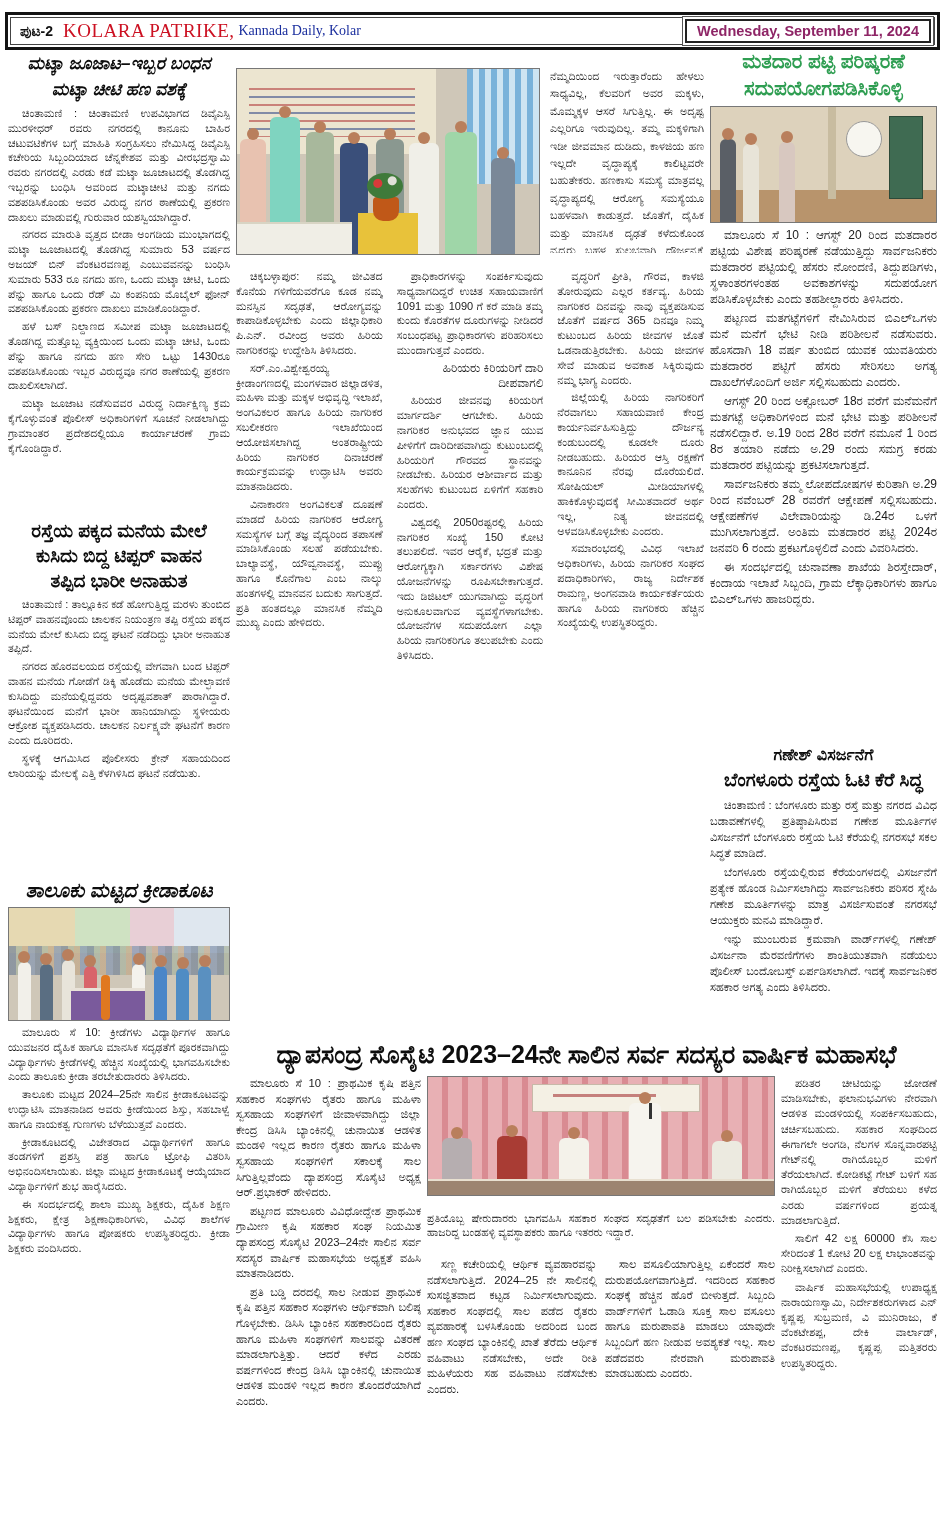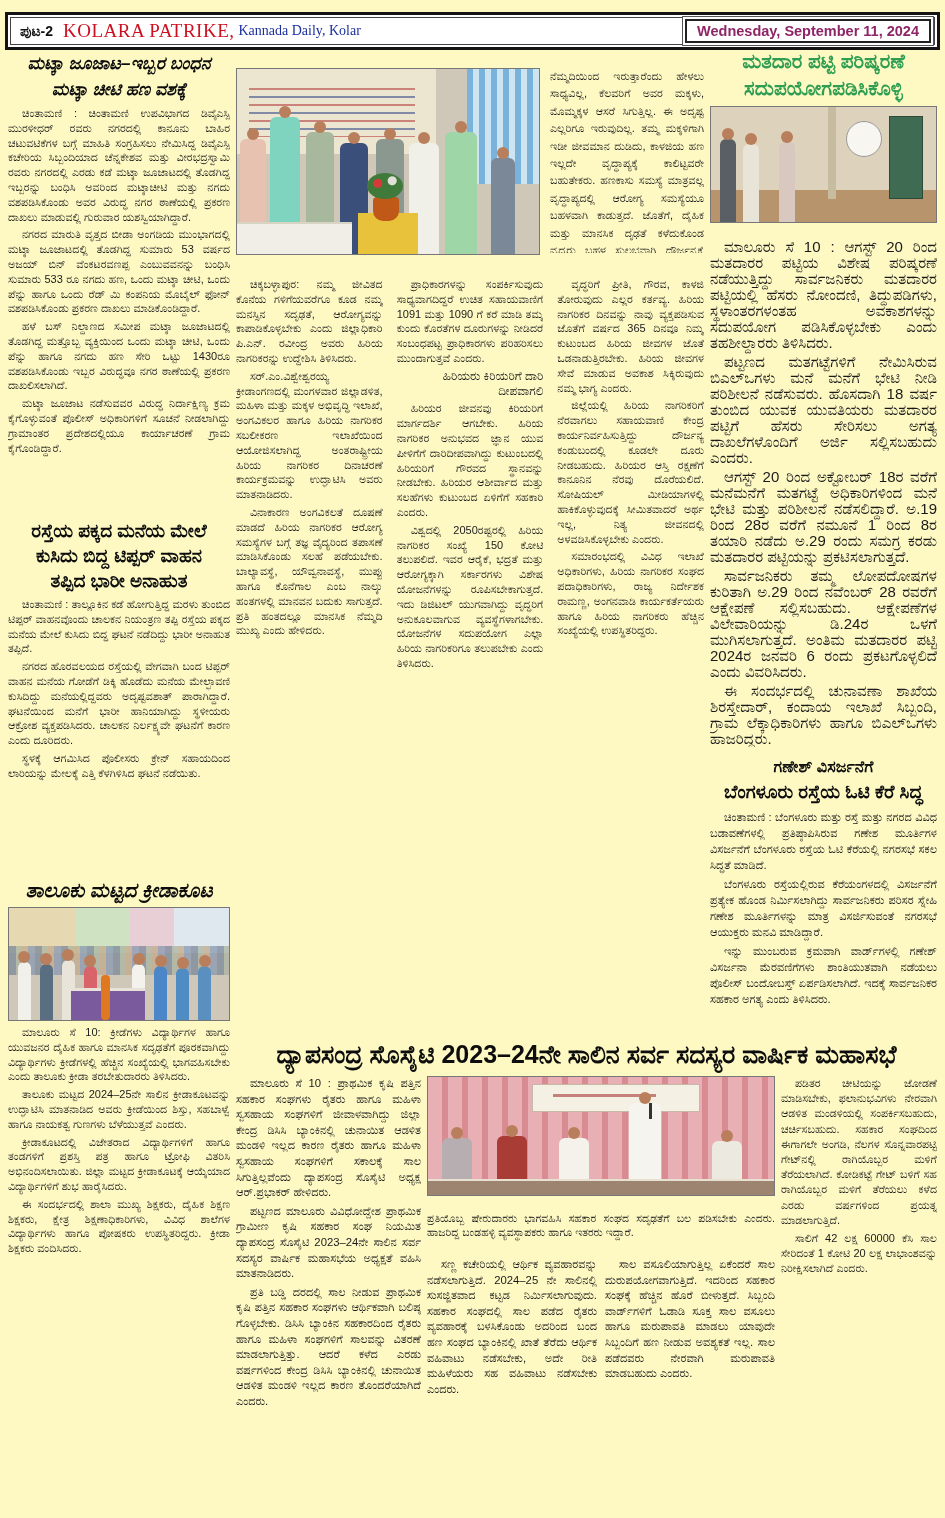--- a/index.html
+++ b/index.html
@@ -1,16 +1,16 @@
 <!DOCTYPE html>
 <html lang="kn"><head>
 <meta charset="utf-8">
 <style>
   html,body{margin:0;padding:0;background:#e8e8e4;}
-  .page{position:relative;width:945px;height:1518px;margin:0 auto;background:#fef9c3;
+  .page{position:relative;width:945px;height:1518px;margin:0 auto;background:#ffffff;
         font-family:"Liberation Sans","DejaVu Sans",sans-serif;color:#1c1c1c;overflow:hidden;}
   
   .masthead{position:absolute;top:12px;left:5px;right:5px;height:32px;
             border:3px solid #141414;box-shadow:inset 0 0 0 2px #fff,inset 0 0 0 3px #444;
             background:#fff;display:flex;align-items:center;}
   .page-label{font-weight:700;font-size:14px;padding:0 10px 0 12px;color:#111;}
   .mast-title{font-family:"Liberation Serif","DejaVu Serif",serif;font-weight:400;
               font-size:19px;color:#cc1122;letter-spacing:.5px;text-align:center;}
   .mast-sub{font-family:"Liberation Serif","DejaVu Serif",serif;font-size:14px;color:#1b2f9e;margin-left:4px;}
   .mast-spacer{flex:1;}
@@ -39,21 +39,21 @@
   
   .ph{position:relative;overflow:hidden;border:1px solid #777;background:#cfc7b8;}
   .abs{position:absolute;}
   .person{position:absolute;bottom:0;border-radius:6px 6px 0 0;}
   .person::before{content:"";position:absolute;top:-11px;left:50%;margin-left:-6px;
                   width:12px;height:12px;border-radius:50%;background:#b97f5c;}
   
   .photo-row{display:flex;gap:10px;margin-top:20px;height:185px;}
   .main-photo{width:302px;height:185px;flex:none;}
   .side-col{flex:1;font-size:11px;line-height:17.4px;text-align:justify;overflow:hidden;}
-  .three-cols{display:flex;gap:14px;margin-top:24px;height:688px;}
+  .three-cols{display:flex;gap:14px;margin-top:16px;height:688px;}
   .three-cols > div{flex:1;overflow:hidden;}
   
   .bot-row{display:flex;gap:6px;margin-top:5px;height:428px;}
   .bot-c1{width:185px;flex:none;font-size:11.3px;line-height:15.6px;}
   .bot-mid{width:348px;flex:none;}
   .bot-c4{width:156px;flex:none;font-size:11px;line-height:15.2px;}
   .bot-photo{width:346px;height:118px;}
   .bot-caption{font-size:10.8px;line-height:14px;text-align:justify;margin-top:15px;height:42px;overflow:hidden;}
   .bot-mid-cols{display:flex;gap:8px;margin-top:4px;height:258px;}
   .bot-mid-cols > div{flex:1;overflow:hidden;}
@@ -173,21 +173,21 @@
       <div class="abs" style="top:0;left:0;right:0;height:72%;background:#ddd2bc;"></div>
       <div class="abs" style="bottom:0;left:0;right:0;height:28%;background:#b8946c;"></div>
       <div class="abs" style="top:8%;right:6%;width:14%;height:70%;background:#3f6b52;border:1px solid #2c4a39;"></div>
       <div class="abs" style="top:12%;right:24%;width:34px;height:34px;border-radius:50%;background:#f7f6f0;border:1px solid #999;"></div>
       <div class="person" style="left:4%;width:16px;height:72%;background:#5a5f66;"></div>
       <div class="person" style="left:14%;width:16px;height:68%;background:#e8e4d8;"></div>
       <div class="person" style="left:30%;width:16px;height:70%;background:#d8c8c0;"></div>
       <div class="abs" style="top:0;left:52%;width:8px;height:80%;background:#c8bca0;"></div>
     </div>
 
-    <div class="body-txt clip" style="height:508px;margin-top:16px;font-size:15px;line-height:16px;">
+    <div class="body-txt clip" style="height:508px;margin-top:4px;font-size:12px;line-height:16px;">
       <p>ಮಾಲೂರು ಸೆ 10 : ಆಗಸ್ಟ್ 20 ರಿಂದ ಮತದಾರರ ಪಟ್ಟಿಯ ವಿಶೇಷ ಪರಿಷ್ಕರಣೆ ನಡೆಯುತ್ತಿದ್ದು ಸಾರ್ವಜನಿಕರು ಮತದಾರರ ಪಟ್ಟಿಯಲ್ಲಿ ಹೆಸರು ನೋಂದಣಿ, ತಿದ್ದುಪಡಿಗಳು, ಸ್ಥಳಾಂತರಗಳಂತಹ ಅವಕಾಶಗಳನ್ನು ಸದುಪಯೋಗ ಪಡಿಸಿಕೊಳ್ಳಬೇಕು ಎಂದು ತಹಶೀಲ್ದಾರರು ತಿಳಿಸಿದರು.</p>
       <p>ಪಟ್ಟಣದ ಮತಗಟ್ಟೆಗಳಿಗೆ ನೇಮಿಸಿರುವ ಬಿಎಲ್ಒಗಳು ಮನೆ ಮನೆಗೆ ಭೇಟಿ ನೀಡಿ ಪರಿಶೀಲನೆ ನಡೆಸುವರು. ಹೊಸದಾಗಿ 18 ವರ್ಷ ತುಂಬಿದ ಯುವಕ ಯುವತಿಯರು ಮತದಾರರ ಪಟ್ಟಿಗೆ ಹೆಸರು ಸೇರಿಸಲು ಅಗತ್ಯ ದಾಖಲೆಗಳೊಂದಿಗೆ ಅರ್ಜಿ ಸಲ್ಲಿಸಬಹುದು ಎಂದರು.</p>
       <p>ಆಗಸ್ಟ್ 20 ರಿಂದ ಅಕ್ಟೋಬರ್ 18ರ ವರೆಗೆ ಮನೆಮನೆಗೆ ಮತಗಟ್ಟೆ ಅಧಿಕಾರಿಗಳಿಂದ ಮನೆ ಭೇಟಿ ಮತ್ತು ಪರಿಶೀಲನೆ ನಡೆಸಲಿದ್ದಾರೆ. ಅ.19 ರಿಂದ 28ರ ವರೆಗೆ ನಮೂನೆ 1 ರಿಂದ 8ರ ತಯಾರಿ ನಡೆದು ಅ.29 ರಂದು ಸಮಗ್ರ ಕರಡು ಮತದಾರರ ಪಟ್ಟಿಯನ್ನು ಪ್ರಕಟಿಸಲಾಗುತ್ತದೆ.</p>
       <p>ಸಾರ್ವಜನಿಕರು ತಮ್ಮ ಲೋಪದೋಷಗಳ ಕುರಿತಾಗಿ ಅ.29 ರಿಂದ ನವೆಂಬರ್ 28 ರವರೆಗೆ ಆಕ್ಷೇಪಣೆ ಸಲ್ಲಿಸಬಹುದು. ಆಕ್ಷೇಪಣೆಗಳ ವಿಲೇವಾರಿಯನ್ನು ಡಿ.24ರ ಒಳಗೆ ಮುಗಿಸಲಾಗುತ್ತದೆ. ಅಂತಿಮ ಮತದಾರರ ಪಟ್ಟಿ 2024ರ ಜನವರಿ 6 ರಂದು ಪ್ರಕಟಗೊಳ್ಳಲಿದೆ ಎಂದು ವಿವರಿಸಿದರು.</p>
       <p>ಈ ಸಂದರ್ಭದಲ್ಲಿ ಚುನಾವಣಾ ಶಾಖೆಯ ಶಿರಸ್ತೇದಾರ್, ಕಂದಾಯ ಇಲಾಖೆ ಸಿಬ್ಬಂದಿ, ಗ್ರಾಮ ಲೆಕ್ಕಾಧಿಕಾರಿಗಳು ಹಾಗೂ ಬಿಎಲ್ಒಗಳು ಹಾಜರಿದ್ದರು.</p>
     </div>
 
     <div class="hl h-ganesh1">ಗಣೇಶ್ ವಿಸರ್ಜನೆಗೆ</div>
     <div class="hl h-ganesh2">ಬೆಂಗಳೂರು ರಸ್ತೆಯ ಓಟಿ ಕೆರೆ ಸಿದ್ಧ</div>
     <div class="body-txt clip" style="height:222px;margin-top:4px;font-size:11.3px;line-height:16px;">
@@ -228,18 +228,19 @@
           </div>
           <div>
             <p>ಸಾಲ ವಸೂಲಿಯಾಗುತ್ತಿಲ್ಲ ಏಕೆಂದರೆ ಸಾಲ ದುರುಪಯೋಗವಾಗುತ್ತಿದೆ. ಇದರಿಂದ ಸಹಕಾರ ಸಂಘಕ್ಕೆ ಹೆಚ್ಚಿನ ಹೊರೆ ಬೀಳುತ್ತದೆ. ಸಿಬ್ಬಂದಿ ವಾರ್ಡ್‌ಗಳಿಗೆ ಓಡಾಡಿ ಸೂಕ್ತ ಸಾಲ ವಸೂಲು ಹಾಗೂ ಮರುಪಾವತಿ ಮಾಡಲು ಯಾವುದೇ ಸಿಬ್ಬಂದಿಗೆ ಹಣ ನೀಡುವ ಅವಶ್ಯಕತೆ ಇಲ್ಲ. ಸಾಲ ಪಡೆದವರು ನೇರವಾಗಿ ಮರುಪಾವತಿ ಮಾಡಬಹುದು ಎಂದರು.</p>
           </div>
         </div>
       </div>
 
       <div class="bot-c4 body-txt clip" style="height:428px;">
         <p>ಪಡಿತರ ಚೀಟಿಯನ್ನು ಜೋಡಣೆ ಮಾಡಿಸಬೇಕು, ಫಲಾನುಭವಿಗಳು ನೇರವಾಗಿ ಆಡಳಿತ ಮಂಡಳಿಯಲ್ಲಿ ಸಂಪರ್ಕಿಸಬಹುದು, ಚರ್ಚಿಸಬಹುದು. ಸಹಕಾರ ಸಂಘದಿಂದ ಈಗಾಗಲೇ ಅಂಗಡಿ, ನೆಲಗಳ ಸೊನ್ನವಾರಪಟ್ಟಿ ಗೇಟ್‌ನಲ್ಲಿ ರಾಗಿಯೊಬ್ಬರ ಮಳಿಗೆ ತೆರೆಯಲಾಗಿದೆ. ಕೋಡಿಕಟ್ಟೆ ಗೇಟ್ ಬಳಿಗೆ ಸಹ ರಾಗಿಯೊಬ್ಬರ ಮಳಿಗೆ ತೆರೆಯಲು ಕಳೆದ ಎರಡು ವರ್ಷಗಳಿಂದ ಪ್ರಯತ್ನ ಮಾಡಲಾಗುತ್ತಿದೆ.</p>
         <p>ಸಾಲಿಗೆ 42 ಲಕ್ಷ 60000 ಕೆಸಿ ಸಾಲ ಸೇರಿದಂತೆ 1 ಕೋಟಿ 20 ಲಕ್ಷ ಲಾಭಾಂಶವನ್ನು ನಿರೀಕ್ಷಿಸಲಾಗಿದೆ ಎಂದರು.</p>
+        <p>ವಾರ್ಷಿಕ ಮಹಾಸಭೆಯಲ್ಲಿ ಉಪಾಧ್ಯಕ್ಷ ನಾರಾಯಣಸ್ವಾಮಿ, ನಿರ್ದೇಶಕರುಗಳಾದ ಎನ್ ಕೃಷ್ಣಪ್ಪ ಸುಬ್ರಮಣಿ, ವಿ ಮುನಿರಾಜು, ಕೆ ವೆಂಕಟೇಶಪ್ಪ, ದೇಕಿ ವಾರ್ಲಾಡ್, ವೆಂಕಟರಮಣಪ್ಪ, ಕೃಷ್ಣಪ್ಪ ಮತ್ತಿತರರು ಉಪಸ್ಥಿತರಿದ್ದರು.</p>
       </div>
 
     </div>
   </section>
 
 </div>
 
 </body></html>

